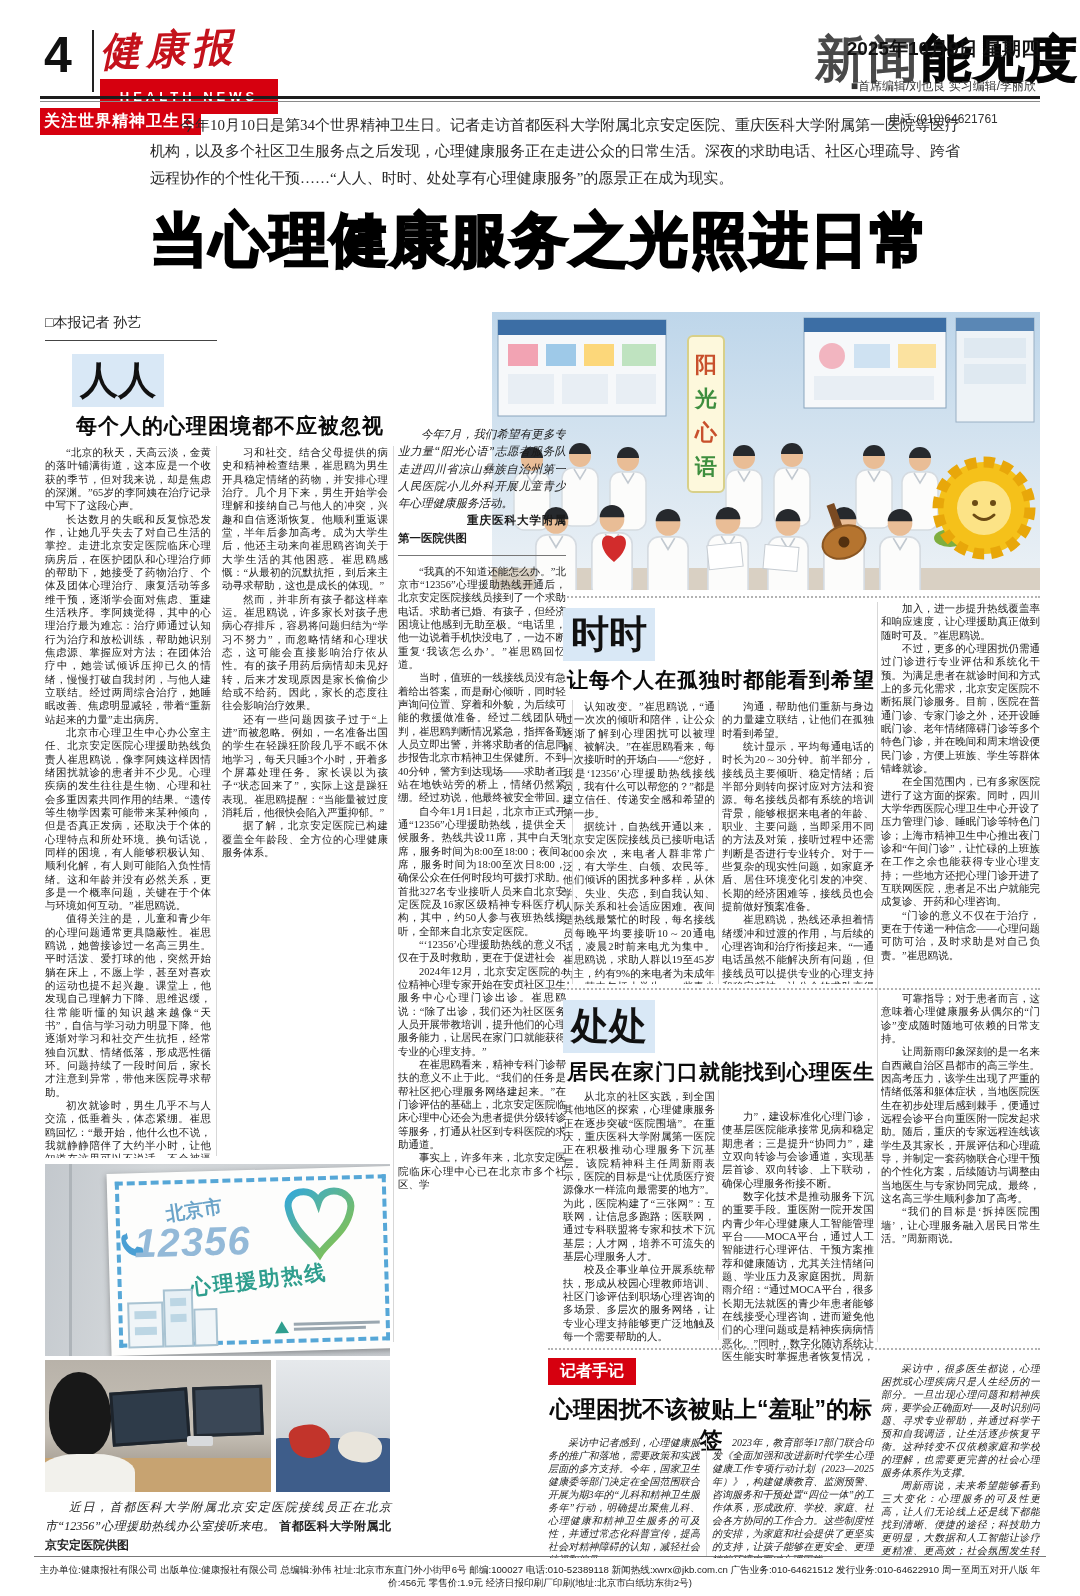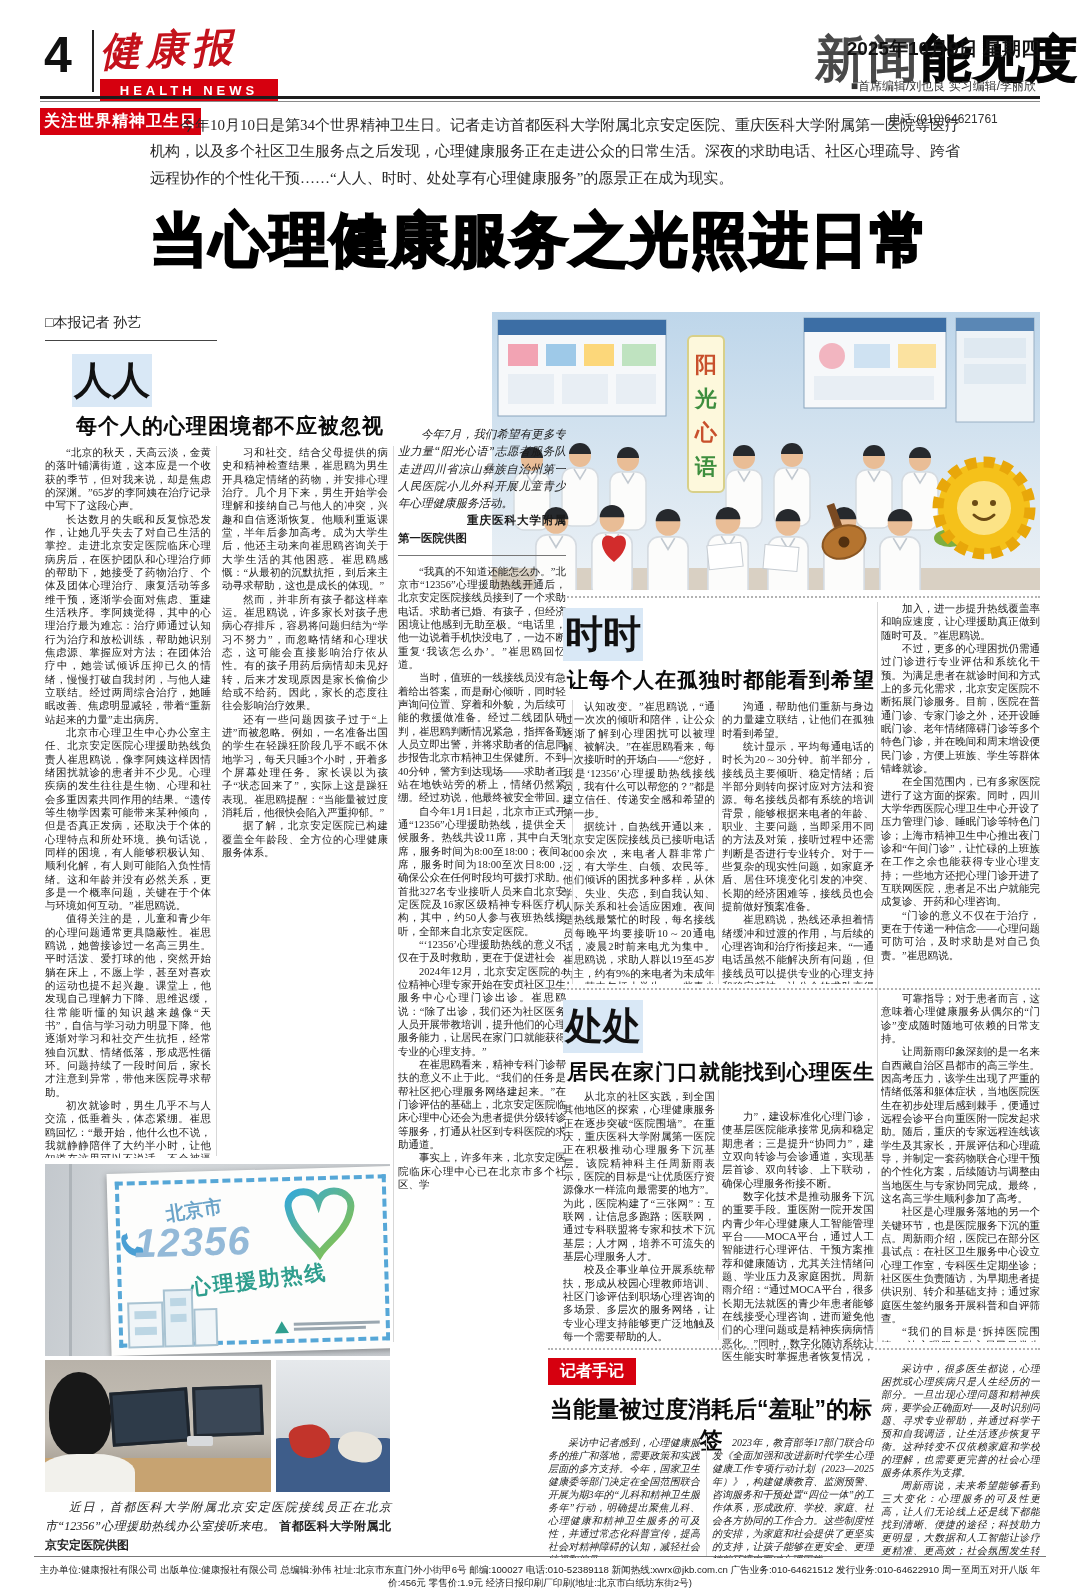--- a/index.html
+++ b/index.html
@@ -5,41 +5,41 @@
   html,body{margin:0;padding:0;background:#9a9a9a;}
   #page{position:relative;width:1080px;height:1596px;margin:0 auto;background:#ffffff;
         font-family:"Liberation Sans",sans-serif;color:#1c1c1c;overflow:hidden;}
   .abs{position:absolute;}
   
   .pageno{left:44px;top:26px;font-size:50px;font-weight:900;color:#111;}
   .logo{left:100px;top:22px;width:180px;}
   .logo .cn{font-family:"Liberation Serif",serif;font-style:italic;font-weight:900;
             font-size:40px;color:#c4121c;letter-spacing:6px;transform:rotate(-2deg);display:inline-block;}
   .logo .en{margin-top:2px;background:#d6000f;color:#fff;font-weight:700;font-size:13px;
-            letter-spacing:4px;text-align:center;padding:4px 0;width:178px;}
+            letter-spacing:4px;text-align:center;padding:10px 0;width:178px;}
   .vbar{left:92px;top:30px;width:2px;height:62px;background:#222;}
   .etitle{left:0;right:0;top:26px;text-align:right;font-weight:900;font-size:50px;letter-spacing:3px;}
   .etitle .et-a{color:#494949;}
   .etitle .et-b{color:#050505;-webkit-text-stroke:1.5px #050505;}
   .mright{right:40px;top:36px;text-align:right;}
   .mright .date{font-size:19px;font-weight:900;color:#111;}
   .mright .eds{font-size:12px;color:#333;margin-top:16px;text-align:center;}
   .rule1{left:40px;right:40px;top:96px;border-top:3px solid #1d1d1d;}
   .rule1b{left:40px;right:40px;top:101px;border-top:1px solid #8a8a8a;}
   
   .tag{left:40px;top:108px;background:#d6000f;color:#fff;font-weight:700;font-size:16px;
        padding:3px 4px;letter-spacing:1px;}
   .intro{left:150px;top:112px;width:810px;font-family:"Liberation Serif",serif;
          font-size:15px;line-height:1.75;color:#2a2a2a;text-align:justify;text-indent:2em;}
   .headline{left:30px;right:30px;top:202px;text-align:center;font-size:58px;font-weight:900;
             letter-spacing:2px;color:#000;-webkit-text-stroke:2.5px #000;}
   .byline{left:45px;top:314px;width:172px;font-size:14px;color:#222;
           border-bottom:1px solid #444;padding-bottom:8px;}
   
-  .shead{font-size:38px;font-weight:900;color:#111;background:#d9e8f6;padding:1px 2px;display:inline-block;}
+  .shead{font-size:38px;font-weight:900;color:#111;background:#d9e8f6;padding:1px 8px;display:inline-block;}
   .ssub{font-size:21px;font-weight:900;color:#0a0a0a;letter-spacing:1px;}
   
   .bodycol{position:absolute;overflow:hidden;text-align:justify;}
   .bodycol p{margin:0;text-indent:2em;font-size:10.5px;line-height:1.27;
              font-family:"Liberation Serif",serif;color:#1b1b1b;}
   .cap{font-style:italic;font-size:11.5px !important;line-height:1.5 !important;color:#222;}
   .capcredit{font-style:normal;font-weight:700;font-family:"Liberation Sans",sans-serif !important;
              font-size:11.5px !important;text-indent:6em !important;line-height:1.5 !important;}
   .caprule{border-top:1px solid #777;margin:8px 0 9px 0;}
   .vrule{position:absolute;width:1px;background:#d7d7d7;}
@@ -275,21 +275,20 @@
     <p>校及企事业单位开展系统帮扶，形成从校园心理教师培训、社区门诊评估到职场心理咨询的多场景、多层次的服务网络，让专业心理支持能够更广泛地触及每一个需要帮助的人。</p>
 
   </div>
   <div class="bodycol" style="left:722px;top:1090px;width:152px;height:252px;margin-top:20px;">
     <p>力”，建设标准化心理门诊，使基层医院能承接常见病和稳定期患者；三是提升“协同力”，建立双向转诊与会诊通道，实现基层首诊、双向转诊、上下联动，确保心理服务衔接不断。</p>
     <p>数字化技术是推动服务下沉的重要手段。重医附一院开发国内青少年心理健康人工智能管理平台——MOCA平台，通过人工智能进行心理评估、干预方案推荐和健康随访，尤其关注情绪问题、学业压力及家庭困扰。周新雨介绍：“通过MOCA平台，很多长期无法就医的青少年患者能够在线接受心理咨询，进而避免他们的心理问题或是精神疾病病情恶化。”同时，数字化随访系统让医生能实时掌握患者恢复情况，动态调整干预方案，形成连续、个性化的治疗闭环。对基层医生而言，这意味着在没</p>
   </div>
   <div class="bodycol" style="left:881px;top:992px;width:159px;height:350px;">
     <p>可靠指导；对于患者而言，这意味着心理健康服务从偶尔的“门诊”变成随时随地可依赖的日常支持。</p>
     <p>让周新雨印象深刻的是一名来自西藏自治区昌都市的高三学生。因高考压力，该学生出现了严重的情绪低落和躯体症状，当地医院医生在初步处理后感到棘手，便通过远程会诊平台向重医附一院发起求助。随后，重庆的专家远程连线该学生及其家长，开展评估和心理疏导，并制定一套药物联合心理干预的个性化方案，后续随访与调整由当地医生与专家协同完成。最终，这名高三学生顺利参加了高考。</p>
-    <p>社区是心理服务落地的另一个关键环节，也是医院服务下沉的重点。周新雨介绍，医院已在部分区县试点：在社区卫生服务中心设立心理工作室，专科医生定期坐诊；社区医生负责随访，为早期患者提供识别、转介和基础支持；通过家庭医生签约服务开展科普和自评筛查。</p>
     <p>“我们的目标是‘拆掉医院围墙’，让心理服务融入居民日常生活。”周新雨说。</p>
   </div>
 
   <div class="abs cardwrap">
     <div class="wledge"></div>
     <div class="stamp">
       <div class="stampin"></div>
       <div class="c-city">北京市</div>
       <svg class="abs" style="left:10px;top:58px;" width="28" height="28" viewBox="0 0 28 28">
         <path d="M7 3 C4 3 3 5 3 8 c0 9 8 17 17 17 3 0 5-1 5-4 l-1.2-4.4 -5.4-1.2 -2.2 2.3 c-4-1.4-7.4-4.8-8.8-8.8 l2.3-2.2 -1.2-5.4Z" fill="#4a9fd4"></path>
@@ -341,21 +340,21 @@
   </div>
   <div class="abs cap2">
     <span>近日，首都医科大学附属北京安定医院接线员正在北京市“12356”心理援助热线办公室接听来电。</span>
     <b>首都医科大学附属北京安定医院供图</b>
   </div>
 
   <div class="dotline" style="left:548px;right:40px;top:1348px;"></div>
   <div class="abs" style="left:548px;top:1358px;">
     <span class="ntag">记者手记</span>
   </div>
-  <div class="abs ntitle" style="left:548px;top:1394px;width:326px;">当能量被过度消耗后“羞耻”的标签</div>
+  <div class="abs ntitle" style="left:548px;top:1394px;width:326px;">心理困扰不该被贴上“羞耻”的标签</div>
   <div class="italcol" style="left:548px;top:1436px;width:152px;height:122px;">
     <p>采访中记者感到，心理健康服务的推广和落地，需要政策和实践层面的多方支持。今年，国家卫生健康委等部门决定在全国范围联合开展为期3年的“儿科和精神卫生服务年”行动，明确提出聚焦儿科、心理健康和精神卫生服务的可及性，并通过常态化科普宣传，提高社会对精神障碍的认知，减轻社会歧视和偏见。</p>
   </div>
   <div class="italcol" style="left:712px;top:1436px;width:162px;height:122px;">
     <p>2023年，教育部等17部门联合印发《全面加强和改进新时代学生心理健康工作专项行动计划（2023—2025年）》，构建健康教育、监测预警、咨询服务和干预处置“四位一体”的工作体系，形成政府、学校、家庭、社会各方协同的工作合力。这些制度性的安排，为家庭和社会提供了更坚实的支持，让孩子能够在更安全、更理性的环境中面对心理困扰。</p>
   </div>
   <div class="italcol" style="left:881px;top:1362px;width:159px;height:196px;">
     <p>采访中，很多医生都说，心理困扰或心理疾病只是人生经历的一部分。一旦出现心理问题和精神疾病，要学会正确面对——及时识别问题、寻求专业帮助，并通过科学干预和自我调适，让生活逐步恢复平衡。这种转变不仅依赖家庭和学校的理解，也需要更完善的社会心理服务体系作为支撑。</p>
     <p>周新雨说，未来希望能够看到三大变化：心理服务的可及性更高，让人们无论线上还是线下都能找到清晰、便捷的途径；科技助力更明显，大数据和人工智能让诊疗更精准、更高效；社会氛围发生转变，心理问题不再被贴上“羞耻”的标签，寻求帮助成为负责任、健康的选择。让阳光能够照进每一个心灵，让“人人享有心理健康服务”成为身边真实的温暖，是大家共同的期待。</p>
   </div>

